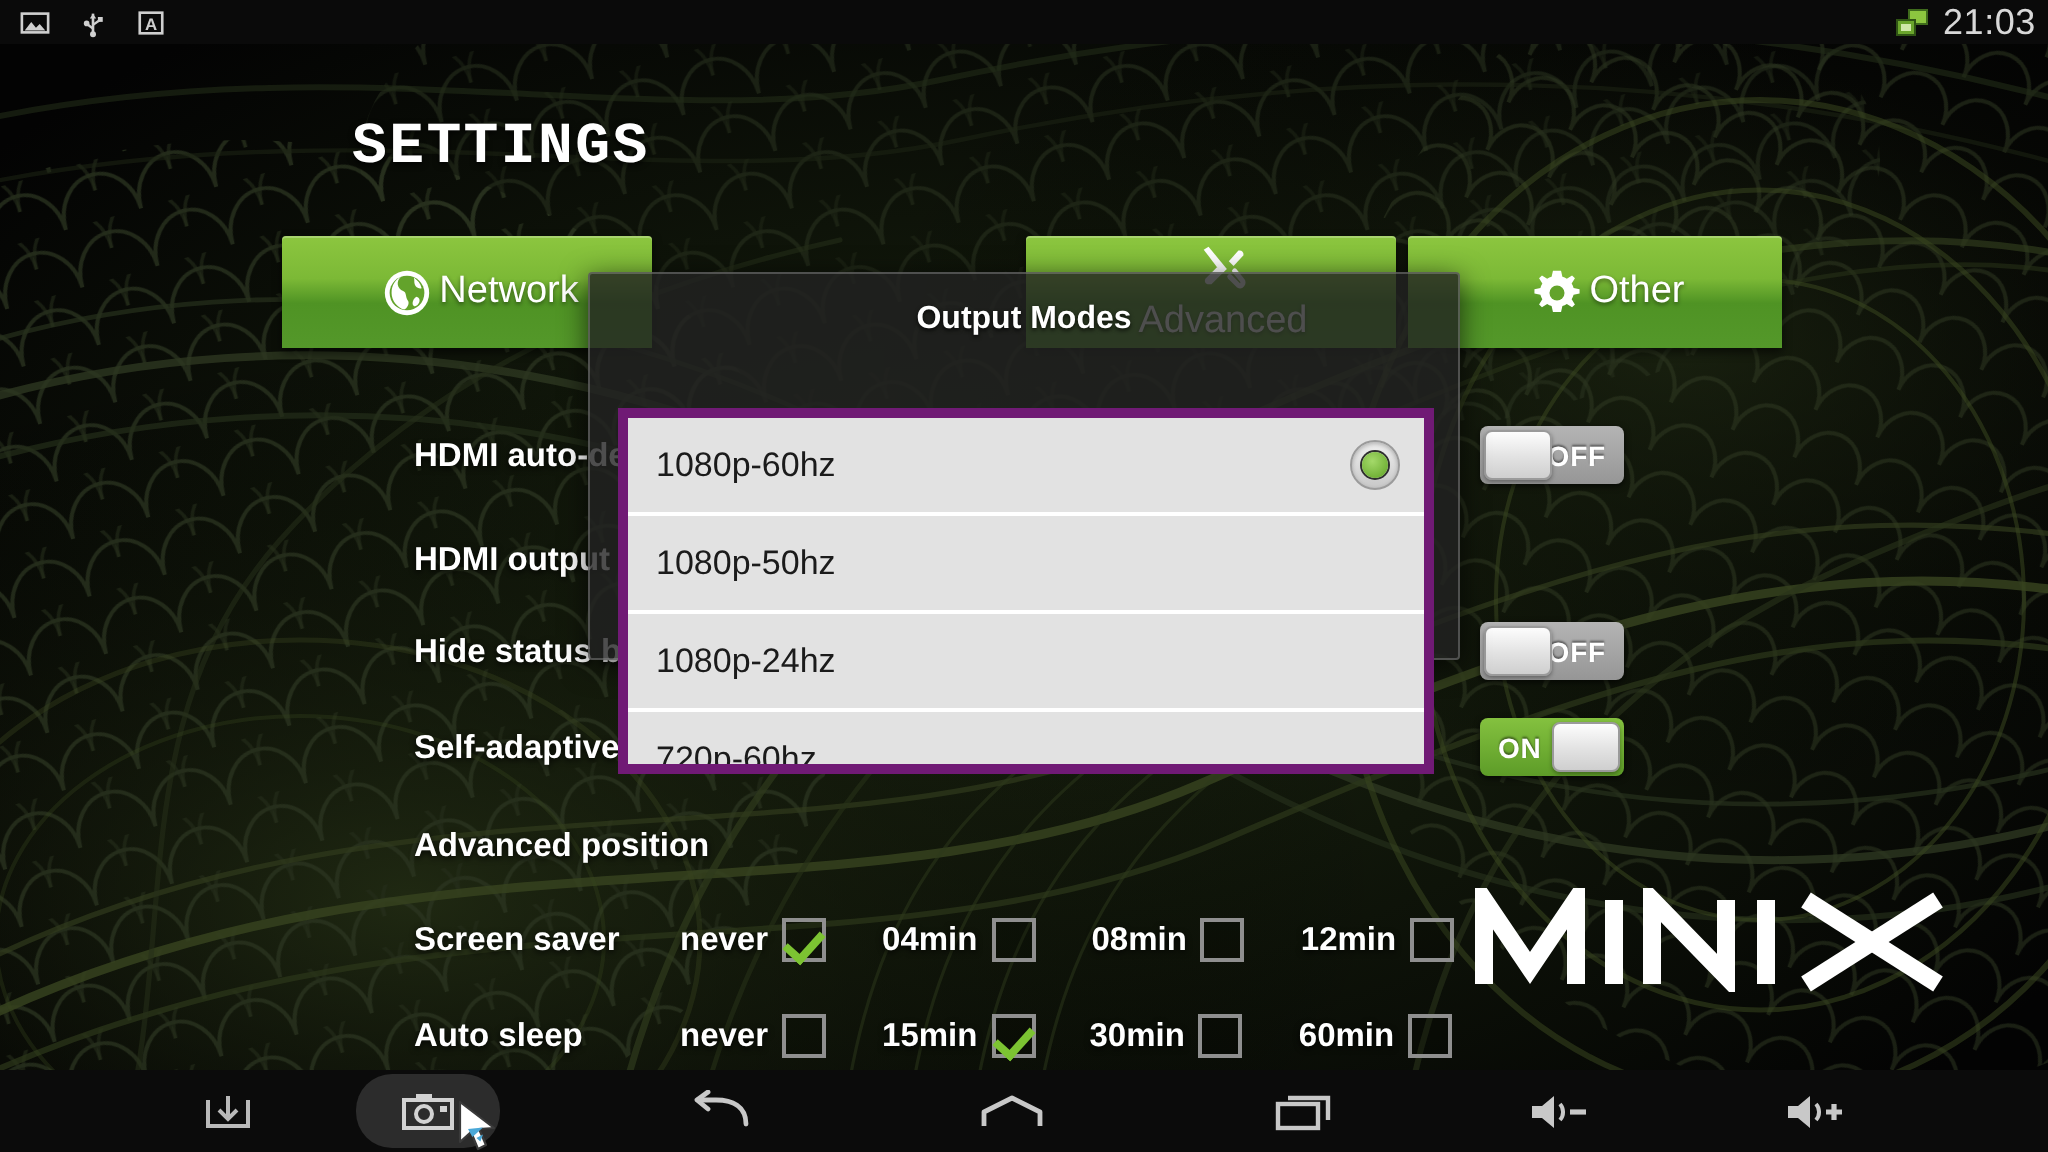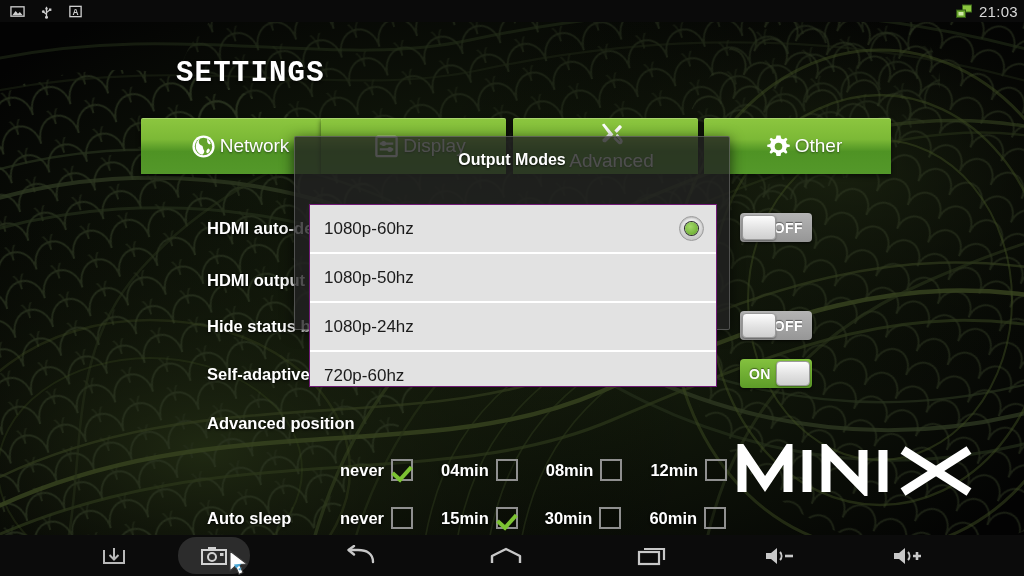--- a/index.html
+++ b/index.html
@@ -17,21 +17,21 @@
   
   #statusbar {
     position:absolute; left:0; top:0; width:1024px; height:22px;
     background:#0a0a0a; z-index:50;
     display:flex; align-items:center; justify-content:space-between;
     padding:0 6px;
   }
   #status-left { display:flex; align-items:center; gap:14px; padding-left:4px; }
   #status-right { display:flex; align-items:center; gap:6px; }
   .sb-ico { width:15px; height:15px; display:block; }
-  #clock { color:#d8d8d8; font-size:15px; letter-spacing:.3px; }
+  #clock { color:#d8d8d8; font-size:18px; letter-spacing:.3px; }
 
   
   #page-title {
     position:absolute; left:176px; top:57px; z-index:20;
     color:#fff; font-size:29px; font-weight:bold; letter-spacing:1.2px;
     text-shadow:0 1px 3px rgba(0,0,0,.85);
     font-family:Liberation Mono, monospace;
   }
 
   
@@ -110,21 +110,21 @@
     box-shadow:0 3px 14px rgba(0,0,0,.65);
     z-index:40;
   }
   #dialog-title {
     text-align:center; color:#fff; font-size:16px; font-weight:bold;
     margin-top:14px; text-shadow:0 1px 2px rgba(0,0,0,.8);
   }
   #mode-list {
     position:absolute; left:14px; top:67px; width:408px; height:183px;
     background:#fff; overflow:hidden;
-    border:1px solid #701a75;
+    border:5px solid #701a75;
   }
   .mode-item {
     height:47px; margin-bottom:2px; background:#e2e2e2;
     display:flex; align-items:center; justify-content:space-between;
     padding:0 12px 0 14px;
   }
   .mode-item .mtext { color:#1b1b1b; font-size:17px; }
   .radio {
     width:25px; height:25px; border-radius:50%;
     background:linear-gradient(to bottom,#f0f0f0,#c8c8c8);
@@ -277,29 +277,20 @@
     <svg class="tabicon" viewBox="0 0 28 28">
       <circle cx="14" cy="14" r="11.5" fill="#fff"></circle>
       <circle cx="14" cy="14" r="9" fill="#63a32b"></circle>
       <path d="M11 5.5 C 8 8, 9 12, 12 13 C 14 13.8, 13 16, 14.5 18 C 15.5 19.4, 14 22, 12.5 22.6 C 9 21.6, 6 18, 6 14 C 6 10, 8 7, 11 5.5 Z" fill="#fff"></path>
       <path d="M17.5 6 C 19.5 7.5, 21 9, 21.6 11.5 C 20 12, 18.5 11, 18 9.5 C 17.6 8.2, 18 7, 17.5 6 Z" fill="#fff"></path>
       <path d="M19 16 C 20.5 16.5, 21 18, 20 19.5 C 19 21, 17.5 21.5, 17 20 C 16.6 18.7, 17.6 16.5, 19 16 Z" fill="#fff"></path>
     </svg>
     <span class="tlabel">Network</span>
   </div>
 
-  <div class="tab" style="left:180px;width:185px;">
-    <svg class="tabicon" viewBox="0 0 28 28">
-      <rect x="3.5" y="4" width="21" height="20" rx="1.5" fill="none" stroke="#fff" stroke-width="2.4"></rect>
-      <path d="M7 11 H21 M7 17 H21" stroke="#fff" stroke-width="2.2"></path>
-      <circle cx="11" cy="11" r="2.6" fill="#fff"></circle>
-      <circle cx="17.5" cy="17" r="2.6" fill="#fff"></circle>
-    </svg>
-    <span class="tlabel">Display</span>
-  </div>
 
   <div class="tab" style="left:372px;width:185px;flex-direction:column;">
     <svg class="tabicon" viewBox="0 0 28 28">
       <path d="M4 5 L6.5 3.5 L16 15 L13.5 17.5 Z" fill="#fff"></path>
       <path d="M22 5.5 L17 11 L19.5 13.5 L24.5 8 C 25 7, 24 5, 22 5.5 Z" fill="#fff"></path>
       <path d="M6.5 23 C 5 23, 4 21.5, 5 20 L11 14 L14 17 L8 23 Z" fill="#fff"></path>
       <path d="M20 16 L24 21 C 25 22.5, 23.5 24.5, 22 23.5 L17.5 19" fill="none" stroke="#fff" stroke-width="2.6" stroke-linecap="round"></path>
     </svg>
     <span class="tlabel">Advanced</span>
   </div>
@@ -340,20 +331,23 @@
   </div>
   <div class="toggle on" style="left:740px;top:359px;">
     <span class="ttext">ON</span>
     <span class="knob"></span>
   </div>
 
   <div class="row" style="top:408px;">
     <span class="rlabel">Advanced position</span>
   </div>
 
+  <div class="row" style="top:455px;">
+    <span class="rlabel">Screen saver</span>
+  </div>
   <div class="cbgroup" style="left:340px;top:455px;height:30px;">
     <div class="cbitem" style="margin-right:28px;">
       <span class="cblabel">never</span>
       <span class="cbox checked"></span>
     </div>
     <div class="cbitem" style="margin-right:28px;">
       <span class="cblabel">04min</span>
       <span class="cbox"></span>
     </div>
     <div class="cbitem" style="margin-right:28px;">

